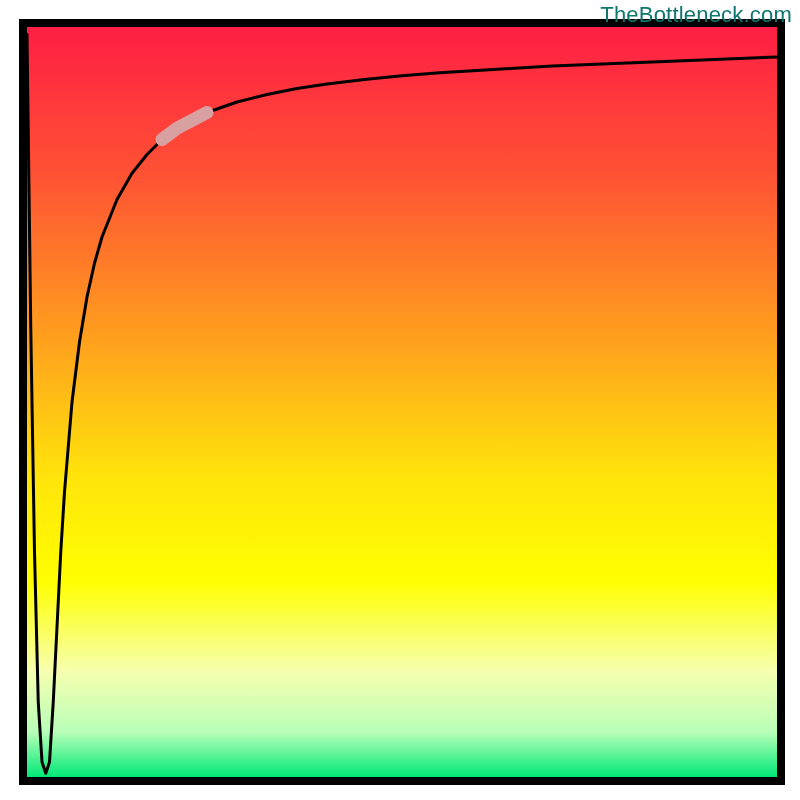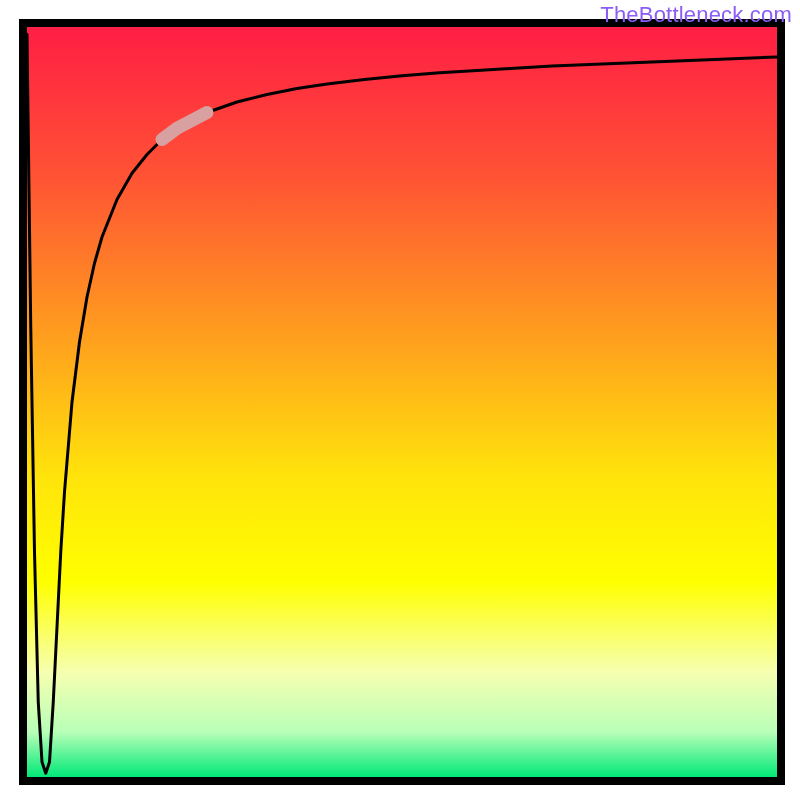--- a/index.html
+++ b/index.html
@@ -14,21 +14,21 @@
     position: relative;
     width: 800px;
     height: 800px;
   }
   .watermark {
     position: absolute;
     top: 2px;
     right: 8px;
     font-size: 22px;
     font-weight: 500;
-    color: #8b5cf6;
+    color: #0f766e;
     letter-spacing: 0.2px;
   }
   svg {
     display: block;
   }
 </style>
 </head>
 <body>
 <div class="container">
   <div class="watermark">TheBottleneck.com</div>

